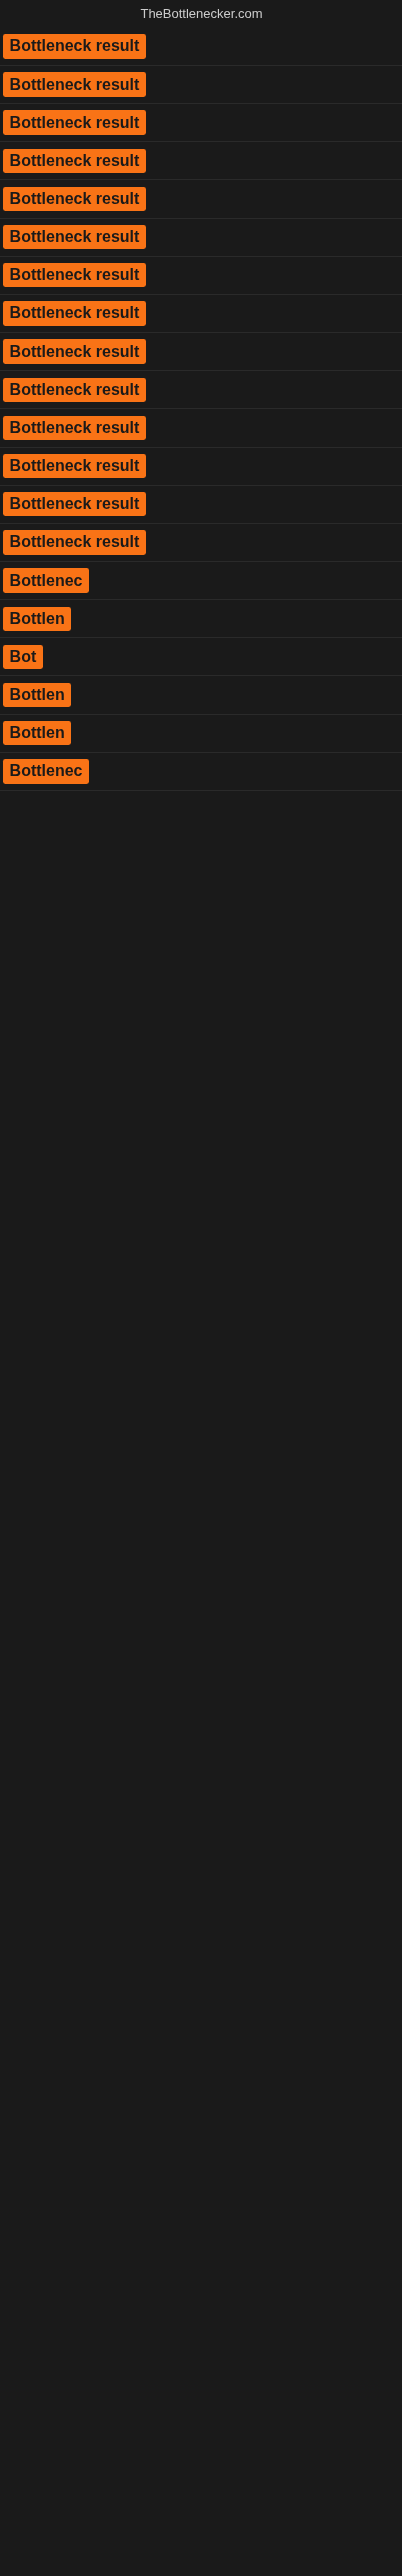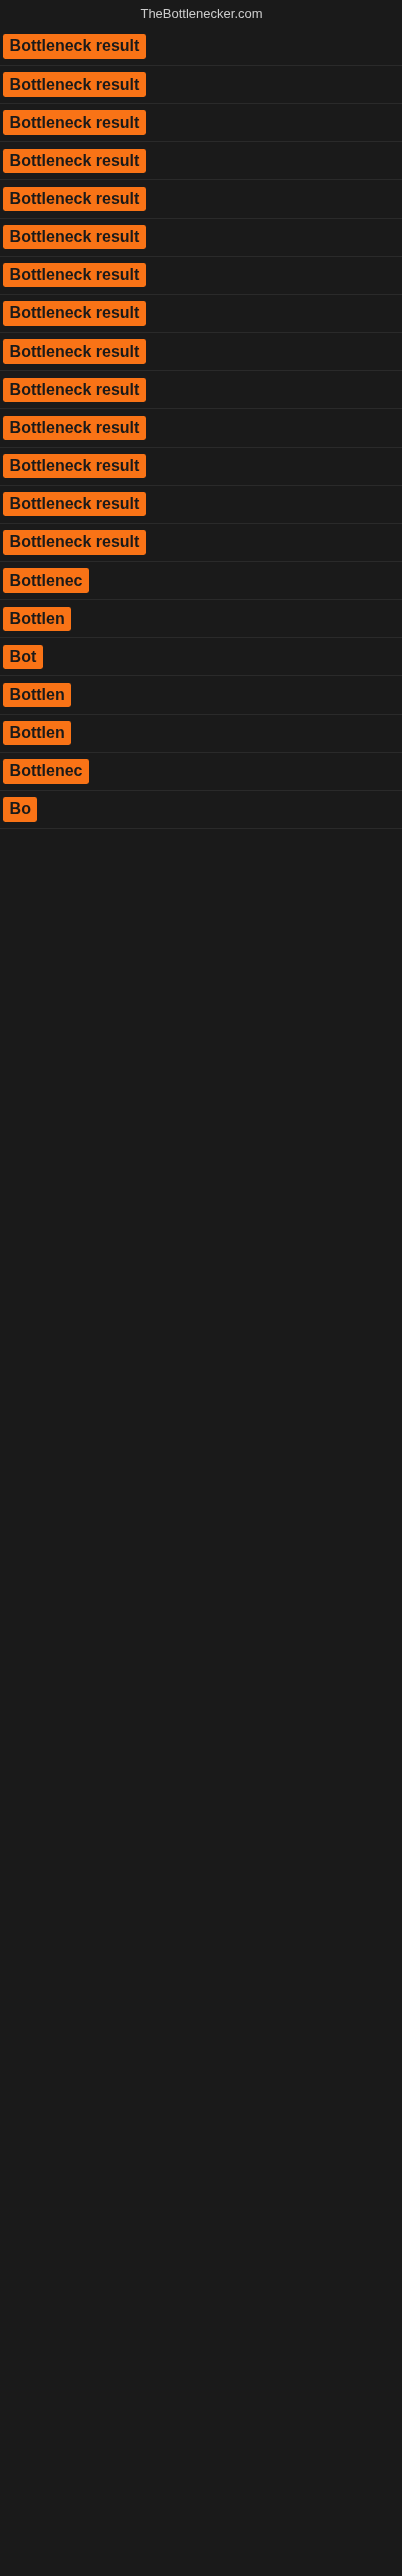--- a/index.html
+++ b/index.html
@@ -108,17 +108,14 @@
     </div>
     <div class="bottleneck-item">
       <span class="bottleneck-badge">Bottlen</span>
     </div>
     <div class="bottleneck-item">
       <span class="bottleneck-badge">Bottlen</span>
     </div>
     <div class="bottleneck-item">
       <span class="bottleneck-badge">Bottlenec</span>
     </div>
-    <div class="bottleneck-item">
-      <span class="bottleneck-badge">Bo</span>
-    </div>
   </div>
 
 
 </body></html>

